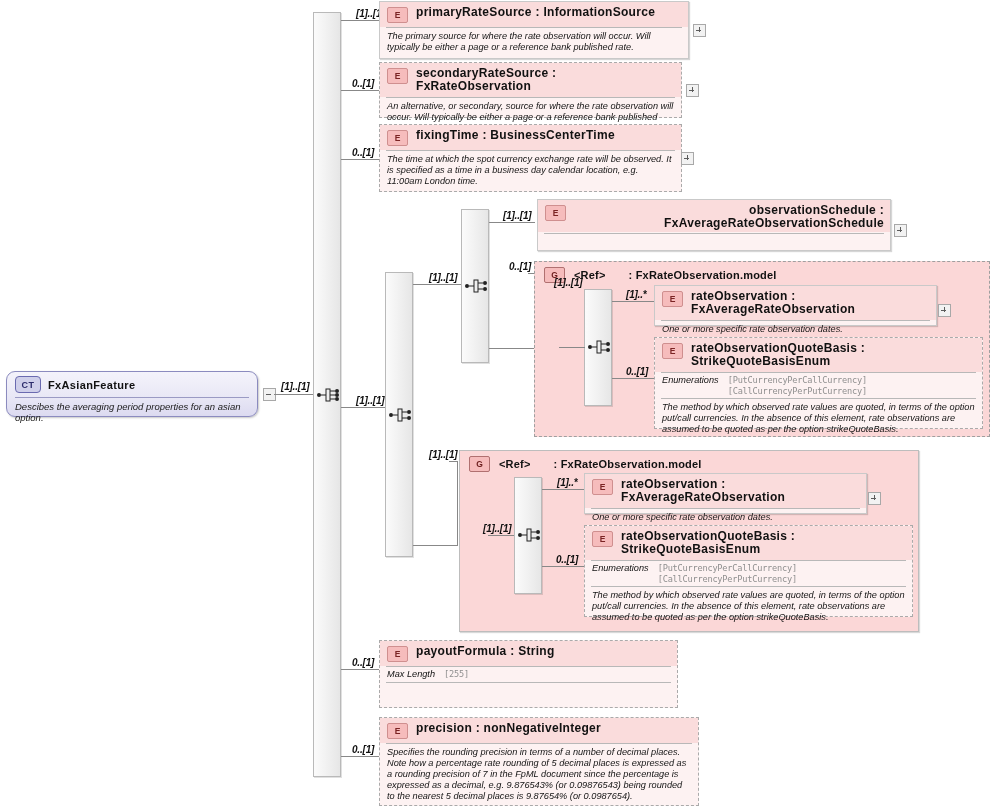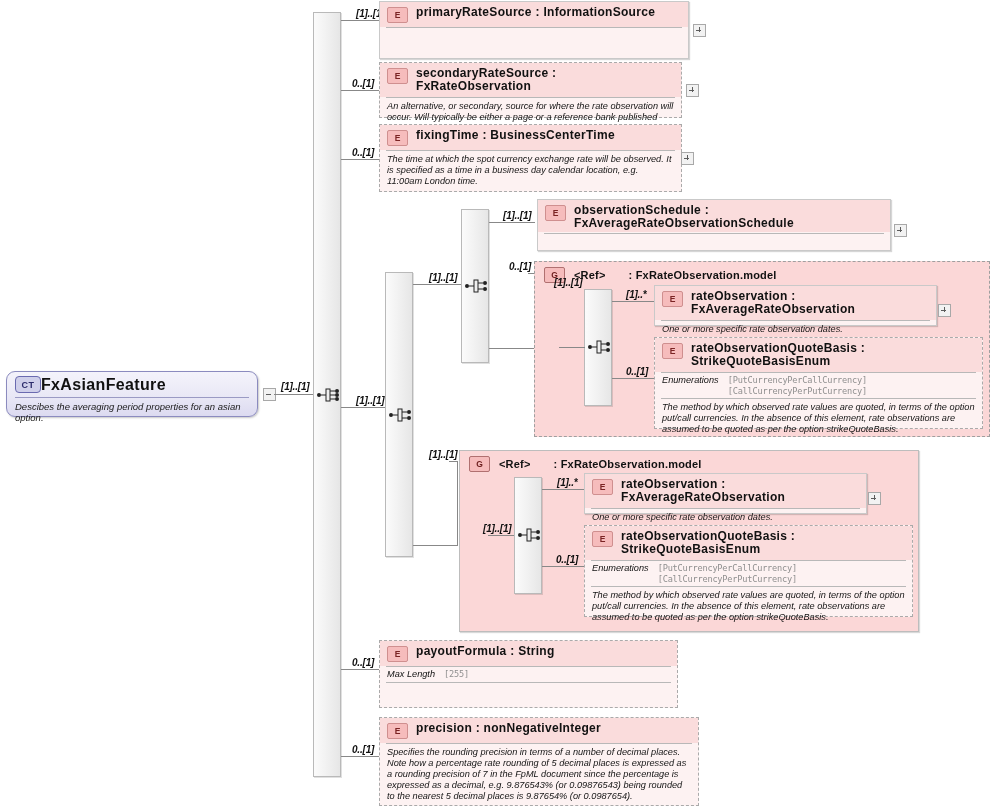--- a/index.html
+++ b/index.html
@@ -19,25 +19,25 @@
   
   .compbar{position:absolute;box-sizing:border-box;
            background:linear-gradient(to right,#fbfbfb 0%,#f2f2f2 45%,#e6e6e6 100%);
            border:1px solid #b9b9b9;box-shadow:1px 1px 0 rgba(0,0,0,.12);}
   .seqicon{position:absolute;width:26px;height:22px;}
 
   
   .ctbox{position:absolute;box-sizing:border-box;border:1px solid #8b8bbf;
          border-radius:9px;background:linear-gradient(to bottom,#f4f3fb 0%,#e9e8f6 55%,#dcdaf0 100%);
          box-shadow:1px 1px 2px rgba(0,0,0,.22);}
-  .ct-head{display:flex;align-items:center;height:25px;padding-left:8px;}
+  .ct-head{display:flex;align-items:center;height:25px;padding-left:8px;gap:7px;}
   .ct-tag{width:24px;height:15px;border:1px solid #6a6ab0;border-radius:4px;
           background:#cfcfea;font-size:9px;font-weight:bold;color:#2b2b6b;
           display:flex;align-items:center;justify-content:center;letter-spacing:.5px;}
-  .ct-name{font-size:16px;font-weight:bold;color:#111;letter-spacing:.35px;}
+  .ct-name{font-size:11px;font-weight:bold;color:#111;letter-spacing:.35px;}
   .ct-rule{height:1px;background:#9a9ac4;margin:0 8px 0 8px;}
   .ct-doc{font-size:9.5px;font-style:italic;color:#1a1a1a;padding:3px 8px 0 8px;line-height:11px;}
 
   
   .ebox{position:absolute;box-sizing:border-box;background:#fdf2f2;}
   .ebox.solid{border:1px solid #c9c9c9;box-shadow:1px 1px 1px rgba(0,0,0,.16);}
   .ebox.dashed{border:1px dashed #aaaaaa;}
   .e-head{background:#fadcdc;display:flex;align-items:flex-start;
           padding:4px 6px 4px 7px;gap:8px;}
   .e-tag{flex:none;width:19px;height:14px;border:1px solid #cf8f8f;border-radius:2px;
@@ -117,20 +117,21 @@
 
   <div class="hline" style="left:341px;top:756px;width:38px;"></div>
   <div class="card" style="left:352px;top:744px;">0..[1]</div>
 
   <div class="ebox solid" style="left:379px;top:1px;width:310px;height:58px;">
     <div class="e-head">
       <div class="e-tag">E</div>
       <div class="e-title">primaryRateSource : InformationSource</div>
     </div>
     <div class="e-rule"></div>
+    <div class="e-doc">The primary source for where the rate observation will occur. Will typically be either a page or a reference bank published rate.</div>
   </div>
   <div class="plus" style="left:693px;top:24px;"></div>
 
   <div class="ebox dashed" style="left:379px;top:62px;width:303px;height:56px;">
     <div class="e-head">
       <div class="e-tag">E</div>
       <div class="e-title">secondaryRateSource : FxRateObservation</div>
     </div>
     <div class="e-rule"></div>
     <div class="e-doc">An alternative, or secondary, source for where the rate observation will occur. Will typically be either a page or a reference bank published rate.</div>
@@ -181,21 +182,21 @@
   <div class="card" style="left:503px;top:210px;">[1]..[1]</div>
 
   <div class="hline" style="left:489px;top:348px;width:46px;"></div>
   <div class="card" style="left:509px;top:261px;">0..[1]</div>
   <div class="vline" style="left:535px;top:273px;height:76px;"></div>
   <div class="hline" style="left:528px;top:273px;width:8px;"></div>
 
   <div class="ebox solid" style="left:537px;top:199px;width:354px;height:52px;">
     <div class="e-head" style="padding-bottom:2px;">
       <div class="e-tag">E</div>
-      <div class="e-title" style="text-align:left;width:320px;">observationSchedule : FxAverageRateObservationSchedule</div>
+      <div class="e-title" style="text-align:right;width:320px;">observationSchedule : FxAverageRateObservationSchedule</div>
     </div>
     <div class="e-rule" style="margin-top:1px;"></div>
   </div>
   <div class="plus" style="left:894px;top:224px;"></div>
 
   <div class="gbox dashed" style="left:534px;top:261px;width:456px;height:176px;">
     <div class="g-head">
       <div class="g-tag">G</div>
       <div class="g-ref">&lt;Ref&gt;</div>
       <div class="g-name" style="margin-left:14px;">: FxRateObservation.model</div>

